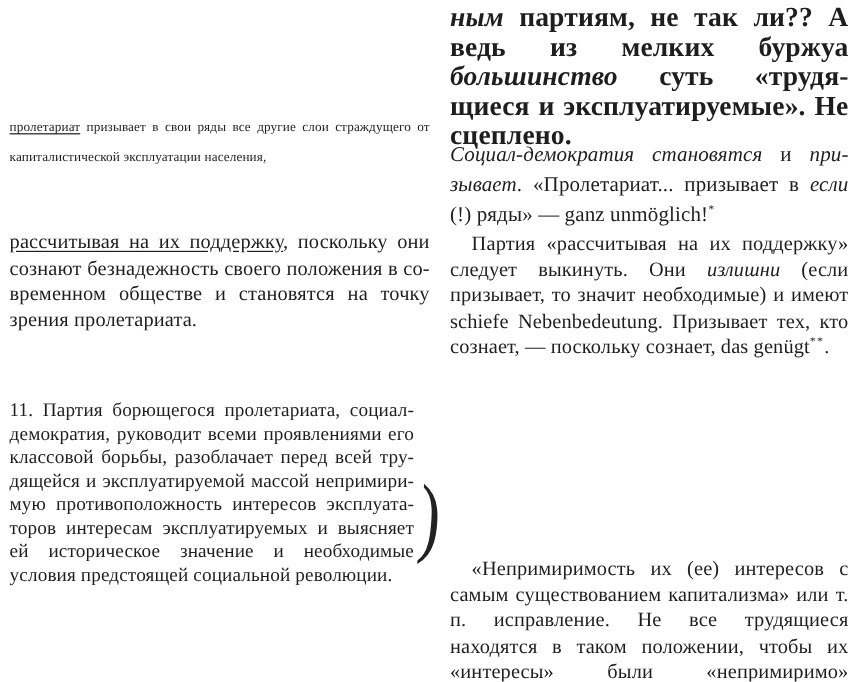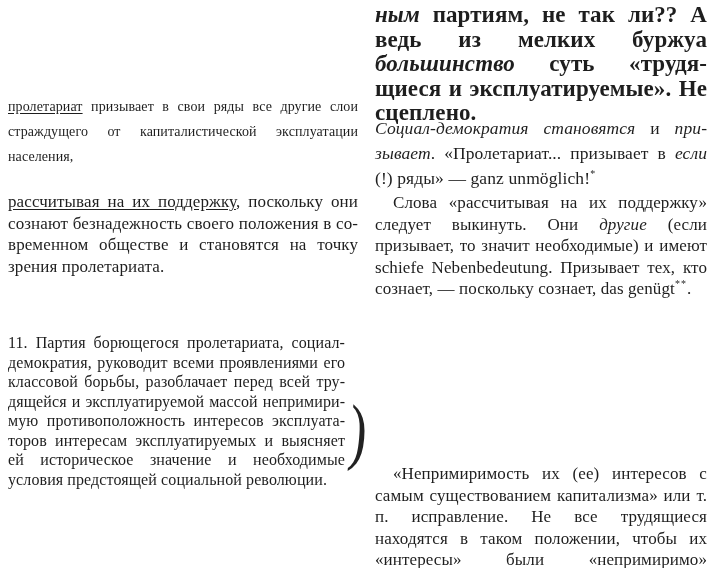--- a/index.html
+++ b/index.html
@@ -14,21 +14,21 @@
   }
   .para {
     position: absolute;
     margin: 0;
     text-align: justify;
     letter-spacing: 0.1px;
     hyphens: manual;
     -webkit-hyphens: manual;
   }
   
-  .l1 { left: 8px;  top: 94px;  width: 350px; font-size: 14px; line-height: 25px; }
+  .l1 { left: 8px;  top: 94px;  width: 350px; font-size: 11px; line-height: 25px; }
   .l2 { left: 8px;  top: 191px; width: 350px; font-size: 17px;   line-height: 21.5px; }
   .l3 { left: 8px;  top: 333px; width: 337px; font-size: 16px; line-height: 19.5px; }
   
   .r1 { left: 375px; top: 3px;   width: 332px; font-size: 23px; line-height: 24.5px; font-weight: bold; }
   .r2 { left: 375px; top: 116px; width: 332px; font-size: 17.5px; line-height: 25px; }
   .r3 { left: 375px; top: 192px; width: 332px; font-size: 17px;   line-height: 21.5px; text-indent: 18px; }
   .r4 { left: 375px; top: 440px; width: 332px; font-size: 17px;   line-height: 21.5px; text-indent: 18px; margin-top: 23px; }
 
   .u  { text-decoration: underline; text-underline-offset: 2px; }
   .it { font-style: italic; }
@@ -60,17 +60,17 @@
   <p class="para l2"><span class="u">рассчитывая на их поддержку</span><span>, поскольку они сознают безнадежность своего положения в со­временном обществе и становятся на точку зре­ния пролетариата.</span></p>
 
   <p class="para l3"><span>11. Партия борющегося пролетариата, социал-демократия, руководит всеми проявлениями его классовой борьбы, разоблачает перед всей тру­дящейся и эксплуатируемой массой непримири­мую противоположность интересов эксплуата­торов интересам эксплуатируемых и выясняет ей историческое значение и необходимые условия предстоящей социальной революции.</span></p>
 
   <span class="margin-paren">)</span>
 
   <p class="para r1"><span class="it">ным</span><span> партиям, не так ли?? А ведь из мел­ких буржуа </span><span class="it">большинство</span><span> суть «трудя­щиеся и эксплуатируемые». Не сцепле­но.</span></p>
 
   <p class="para r2"><span class="it">Социал-демократия</span><span> </span><span class="it">становятся</span><span> и </span><span class="it">при­зывает</span><span>. «Пролетариат... призывает в </span><span class="it">если</span><span> (!) ряды» — ganz unmöglich!</span><sup class="fn">*</sup></p>
 
-  <p class="para r3"><span>Слова «рассчитывая на их поддержку» следует выкинуть. Они </span><span class="it">другие</span><span> (если призывает, то значит необходимые) и имеют schiefe Nebenbedeutung. Призыва­ет тех, кто сознает, — поскольку созна­ет, das genügt</span><sup class="fn">**</sup><span>.</span></p>
+  <p class="para r3"><span>Партия «рассчитывая на их поддержку» следует выкинуть. Они </span><span class="it">излишни</span><span> (если призывает, то значит необходимые) и имеют schiefe Nebenbedeutung. Призыва­ет тех, кто сознает, — поскольку созна­ет, das genügt</span><sup class="fn">**</sup><span>.</span></p>
 
   <p class="para r4"><span>«Непримиримость их (ее) интересов с самым существованием капитализма» или т. п. исправление. Не все трудящие­ся находятся в таком положении, чтобы их «интересы» были «непримиримо» противоположны интересам эксплуата­торов. У трудящегося</span></p>
 
 </div>
 
 </body></html>

